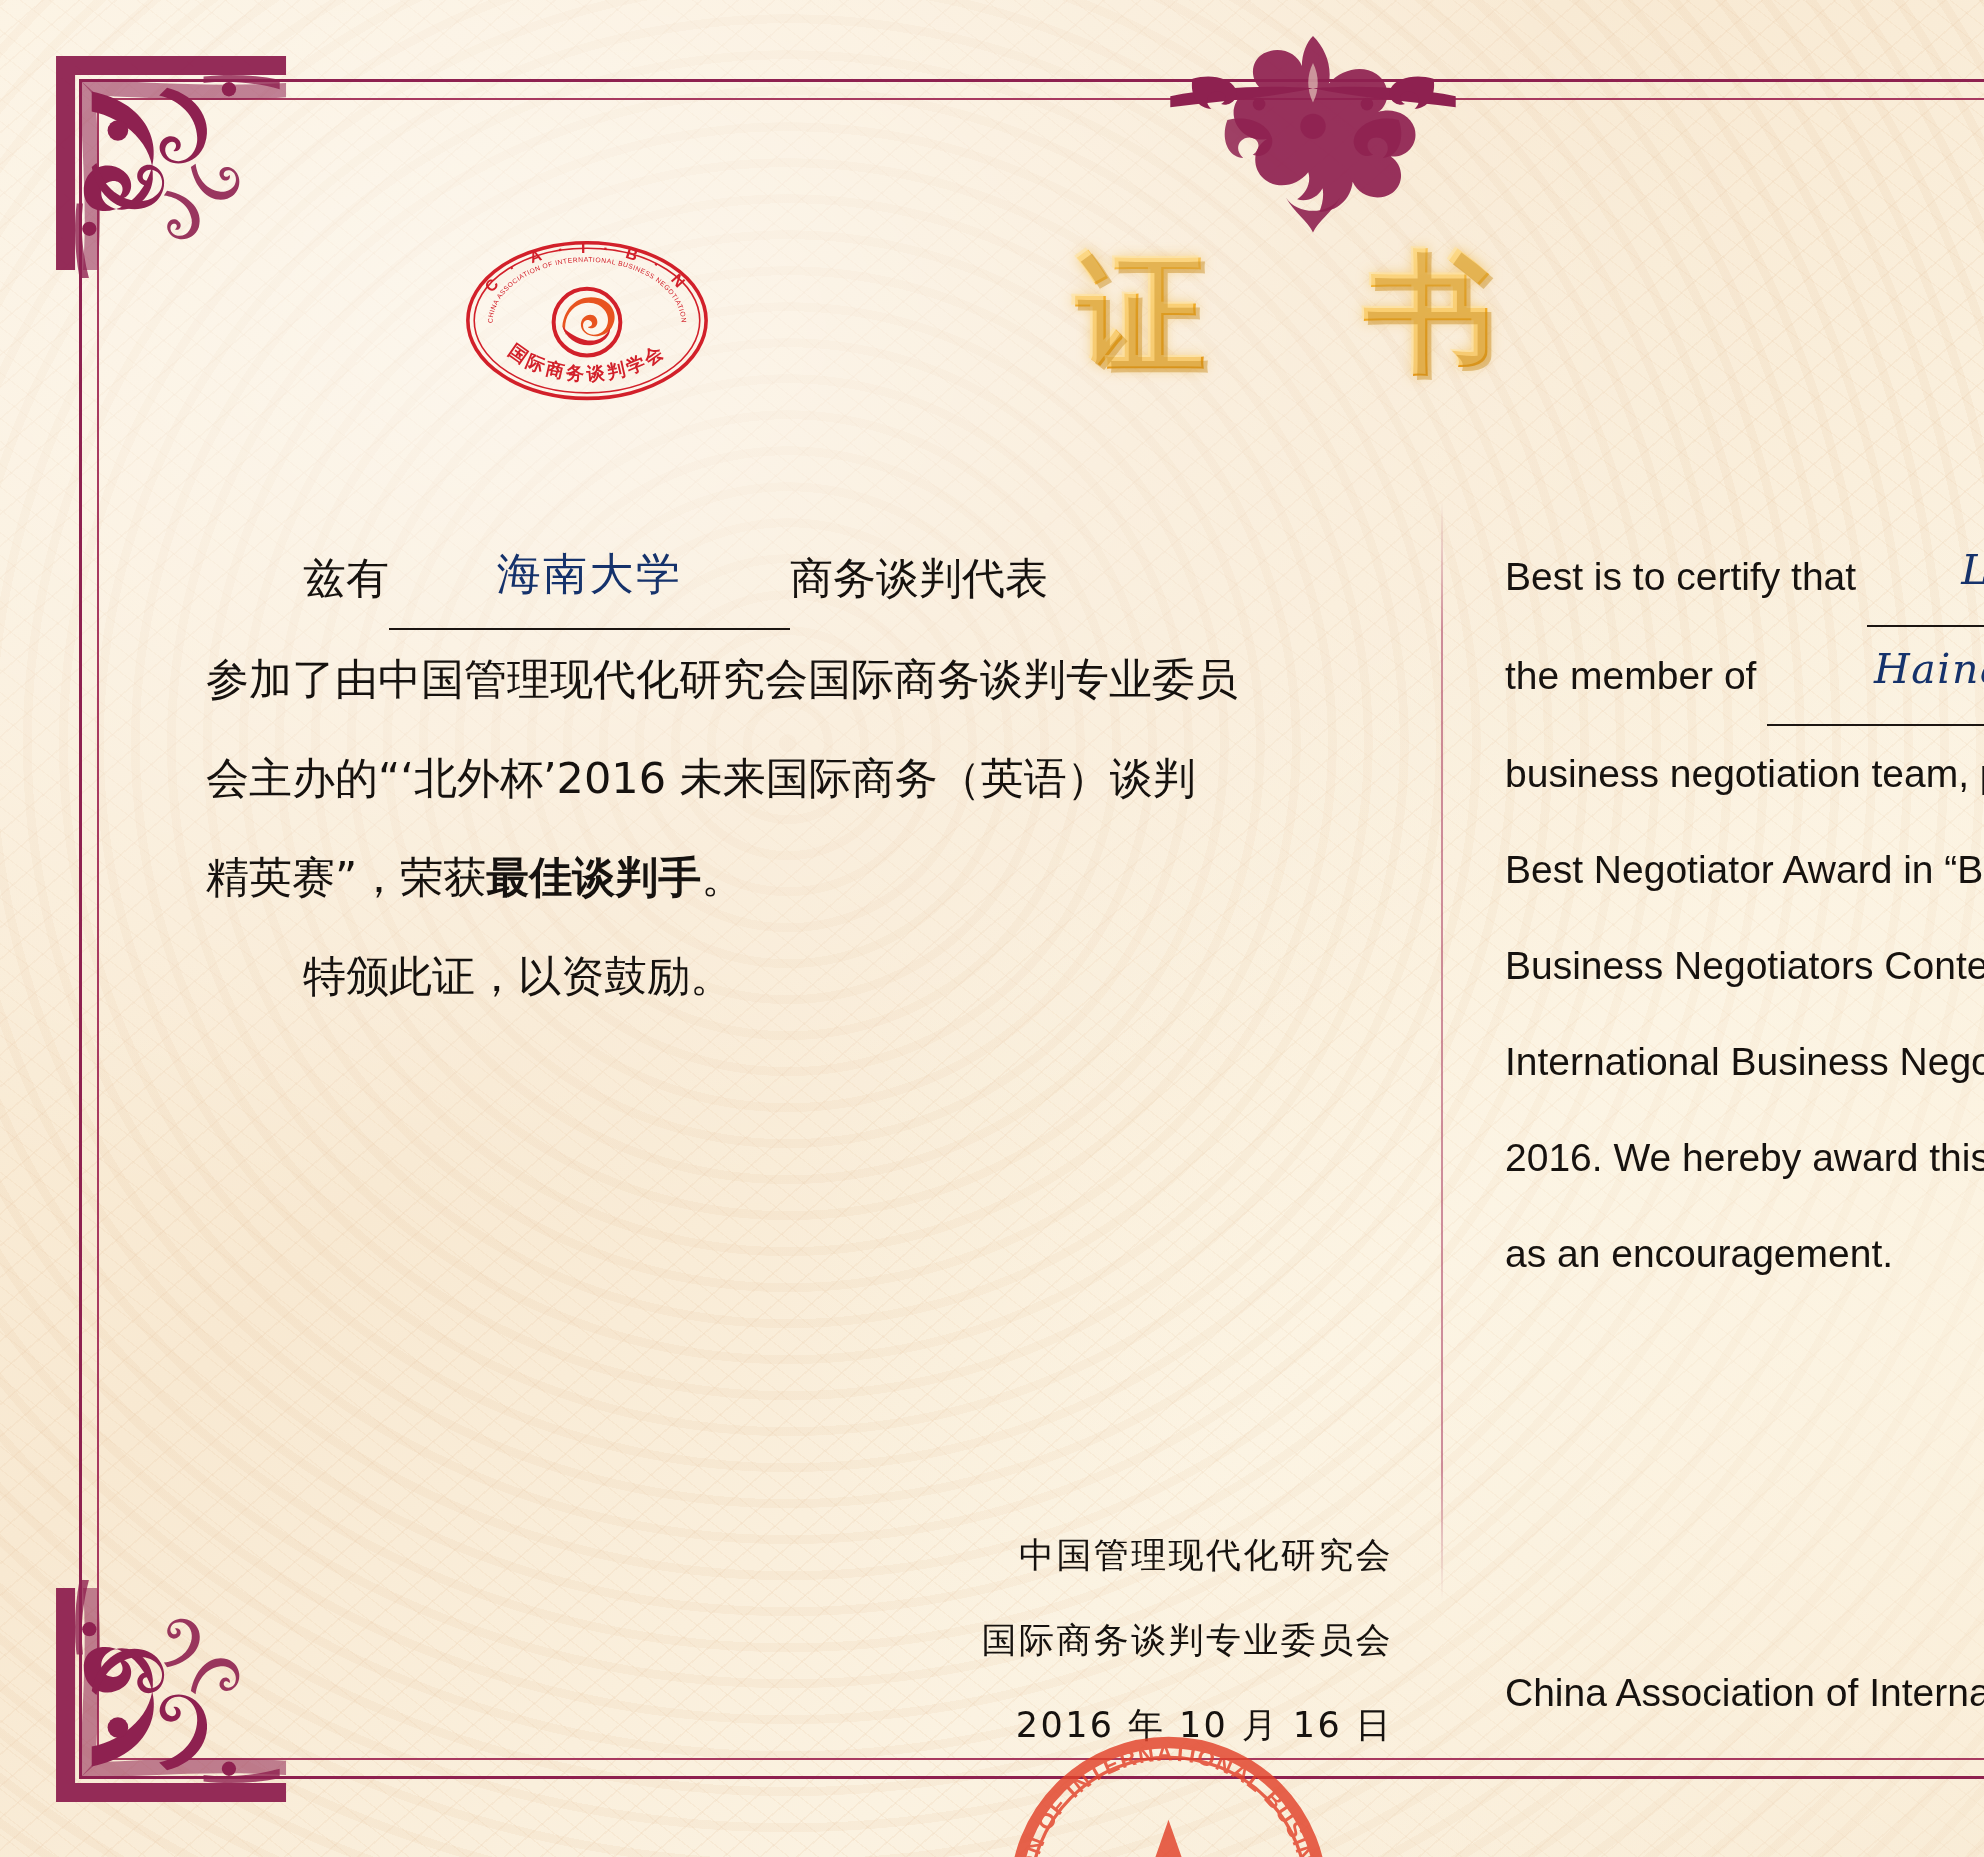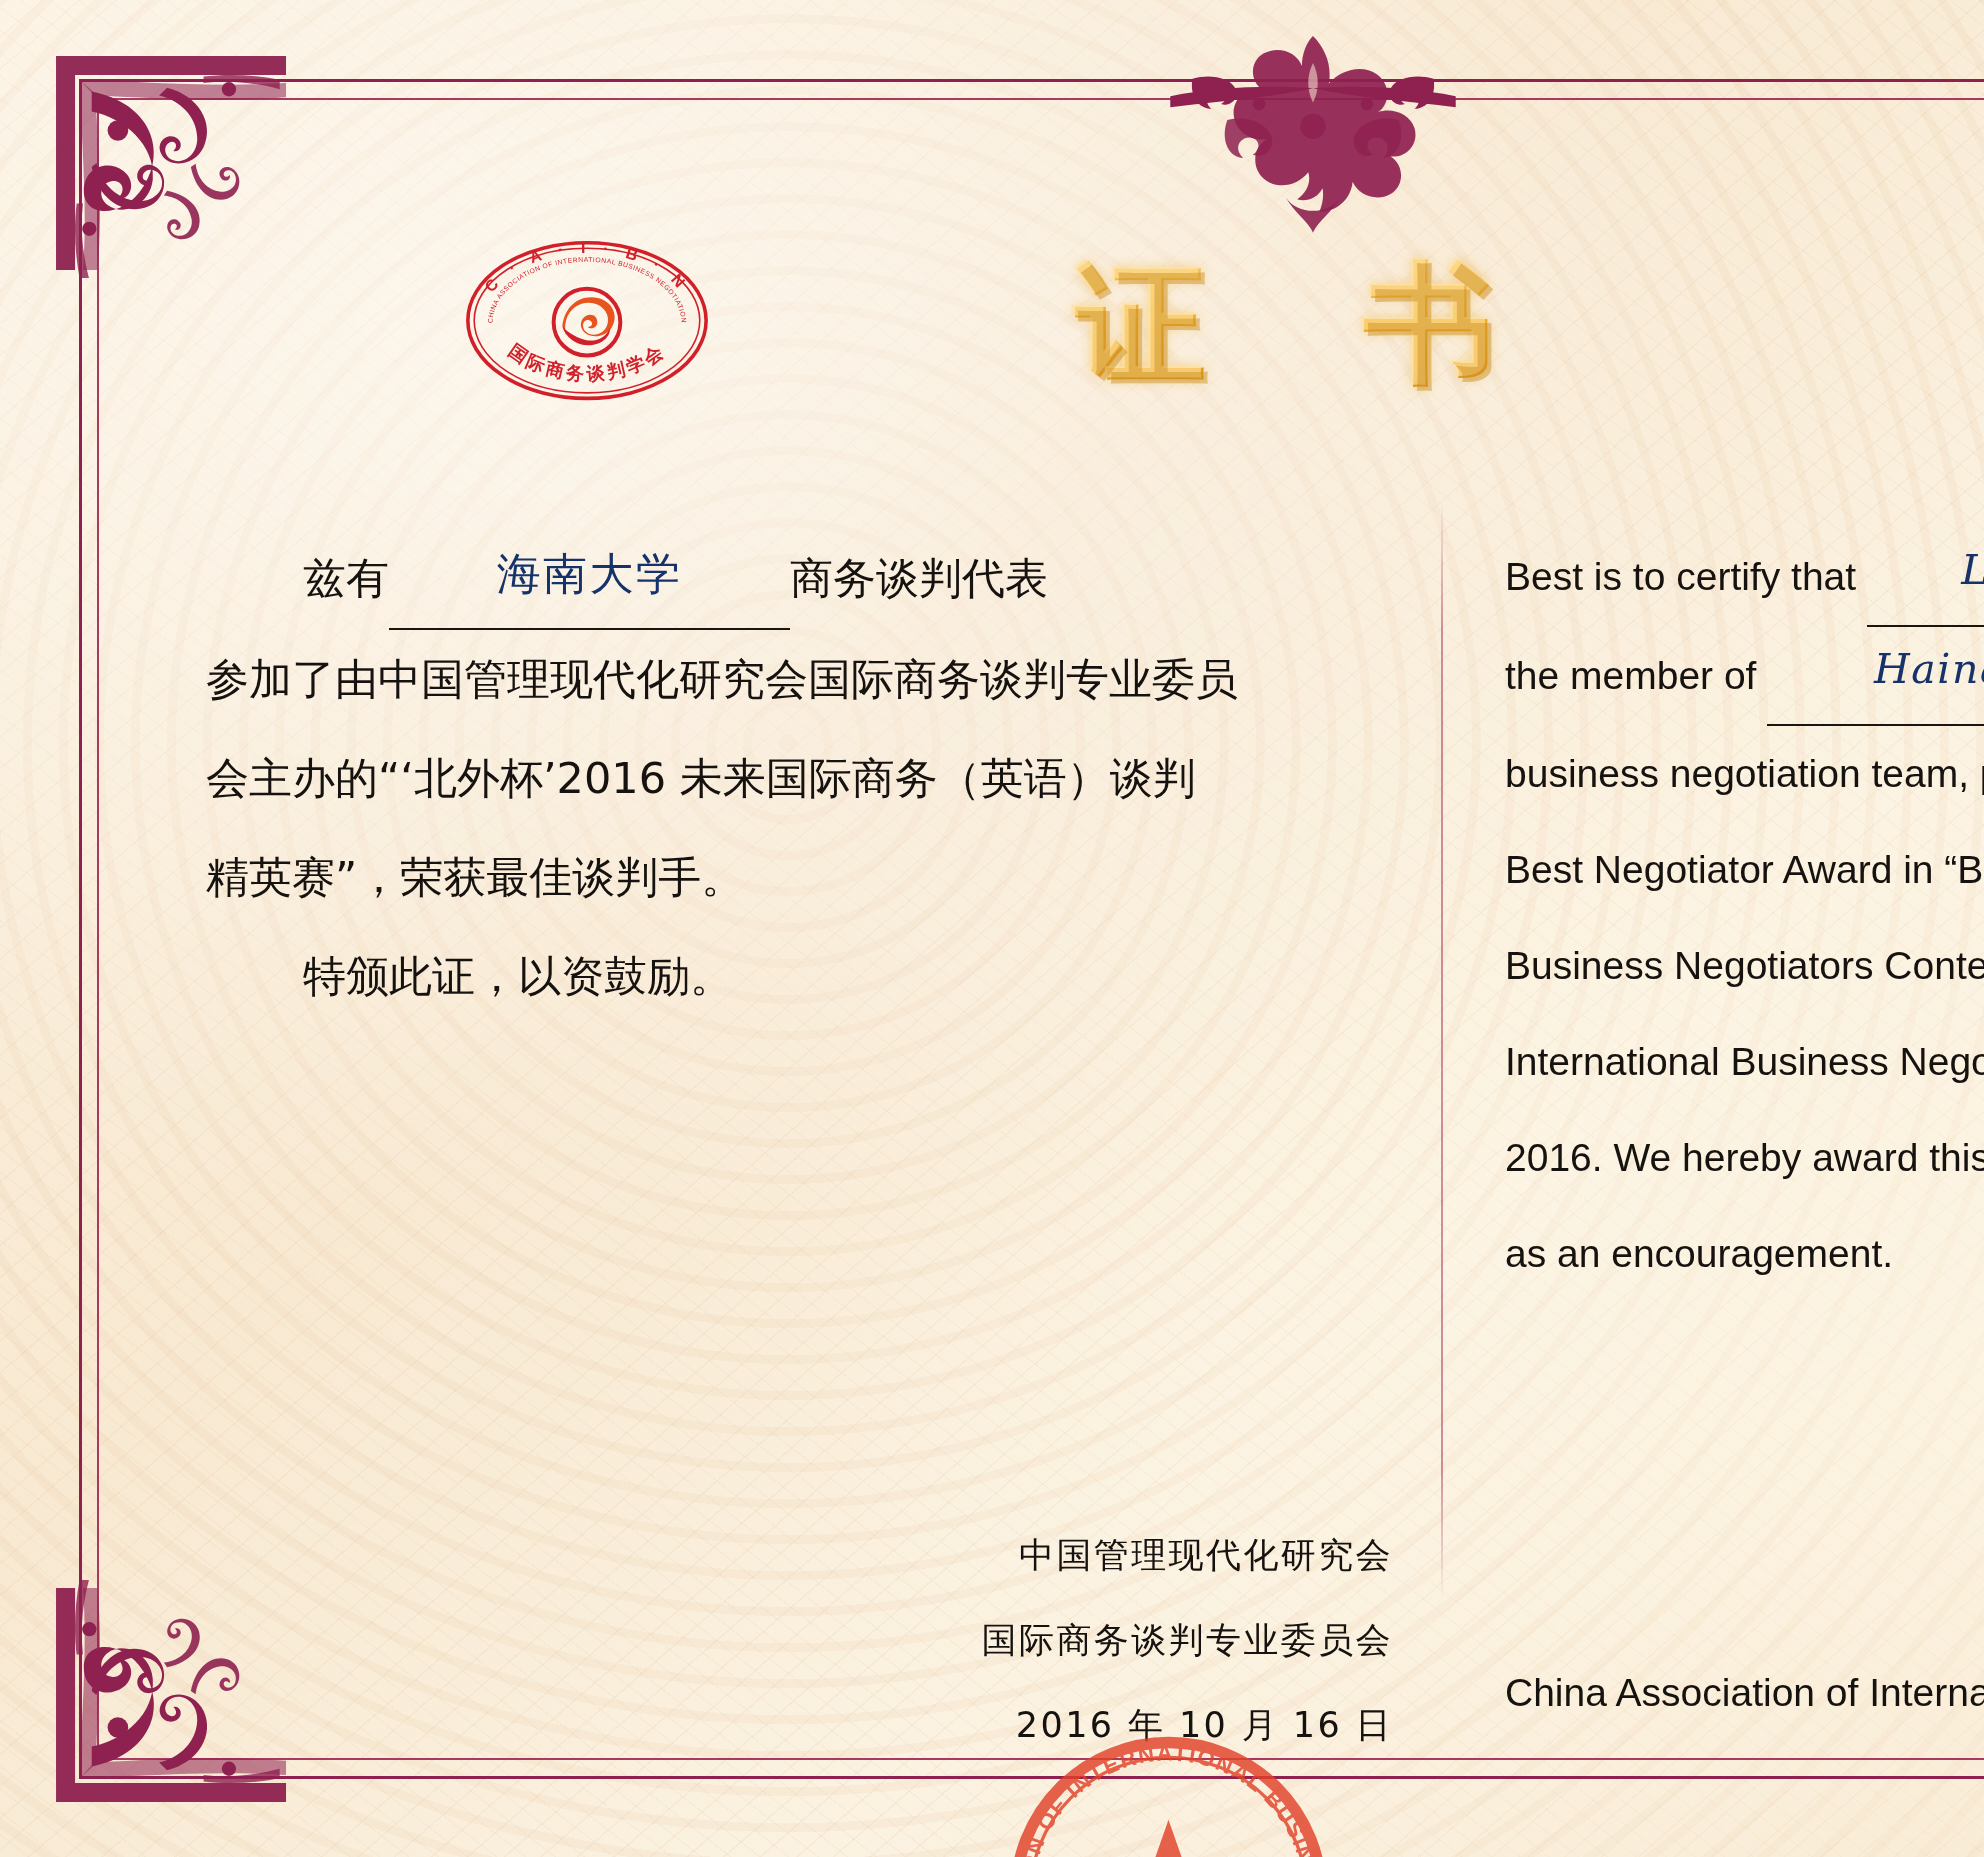--- a/index.html
+++ b/index.html
@@ -68,21 +68,21 @@
   .caibn-logo {
     position: absolute;
     left: 329px;
     top: 12px;
     width: 278px;
     height: 183px;
   }
   .cert-title {
     position: absolute;
     left: 50%;
-    top: 15px;
+    top: 4px;
     transform: translateX(-50%);
     white-space: nowrap;
     font-family: "DejaVu Serif", "Liberation Serif", serif;
     font-size: 131px;
     letter-spacing: 56px;
     font-weight: 700;
     color: #f2b233;
     text-shadow:
       4px 4px 0 rgba(200,140,30,0.45),
       -2.4px -2.4px 0 rgba(255,228,160,0.65),
@@ -124,21 +124,21 @@
     left: 1374px;
     top: 0;
     width: 1112px;
     color: #16120f;
     font-family: "Liberation Sans", sans-serif;
     font-size: 39px;
     line-height: 96px;
   }
   .cn-line { white-space: nowrap; }
   .cn-indent { padding-left: 97px; }
-  .bold { font-weight: 400; }
+  .bold { font-weight: 700; }
 
   .blank {
     display: inline-block;
     position: relative;
     border-bottom: 2px solid #1b1512;
     vertical-align: baseline;
     text-align: center;
   }
   .hand {
     font-family: "DejaVu Serif", "Liberation Serif", serif;

